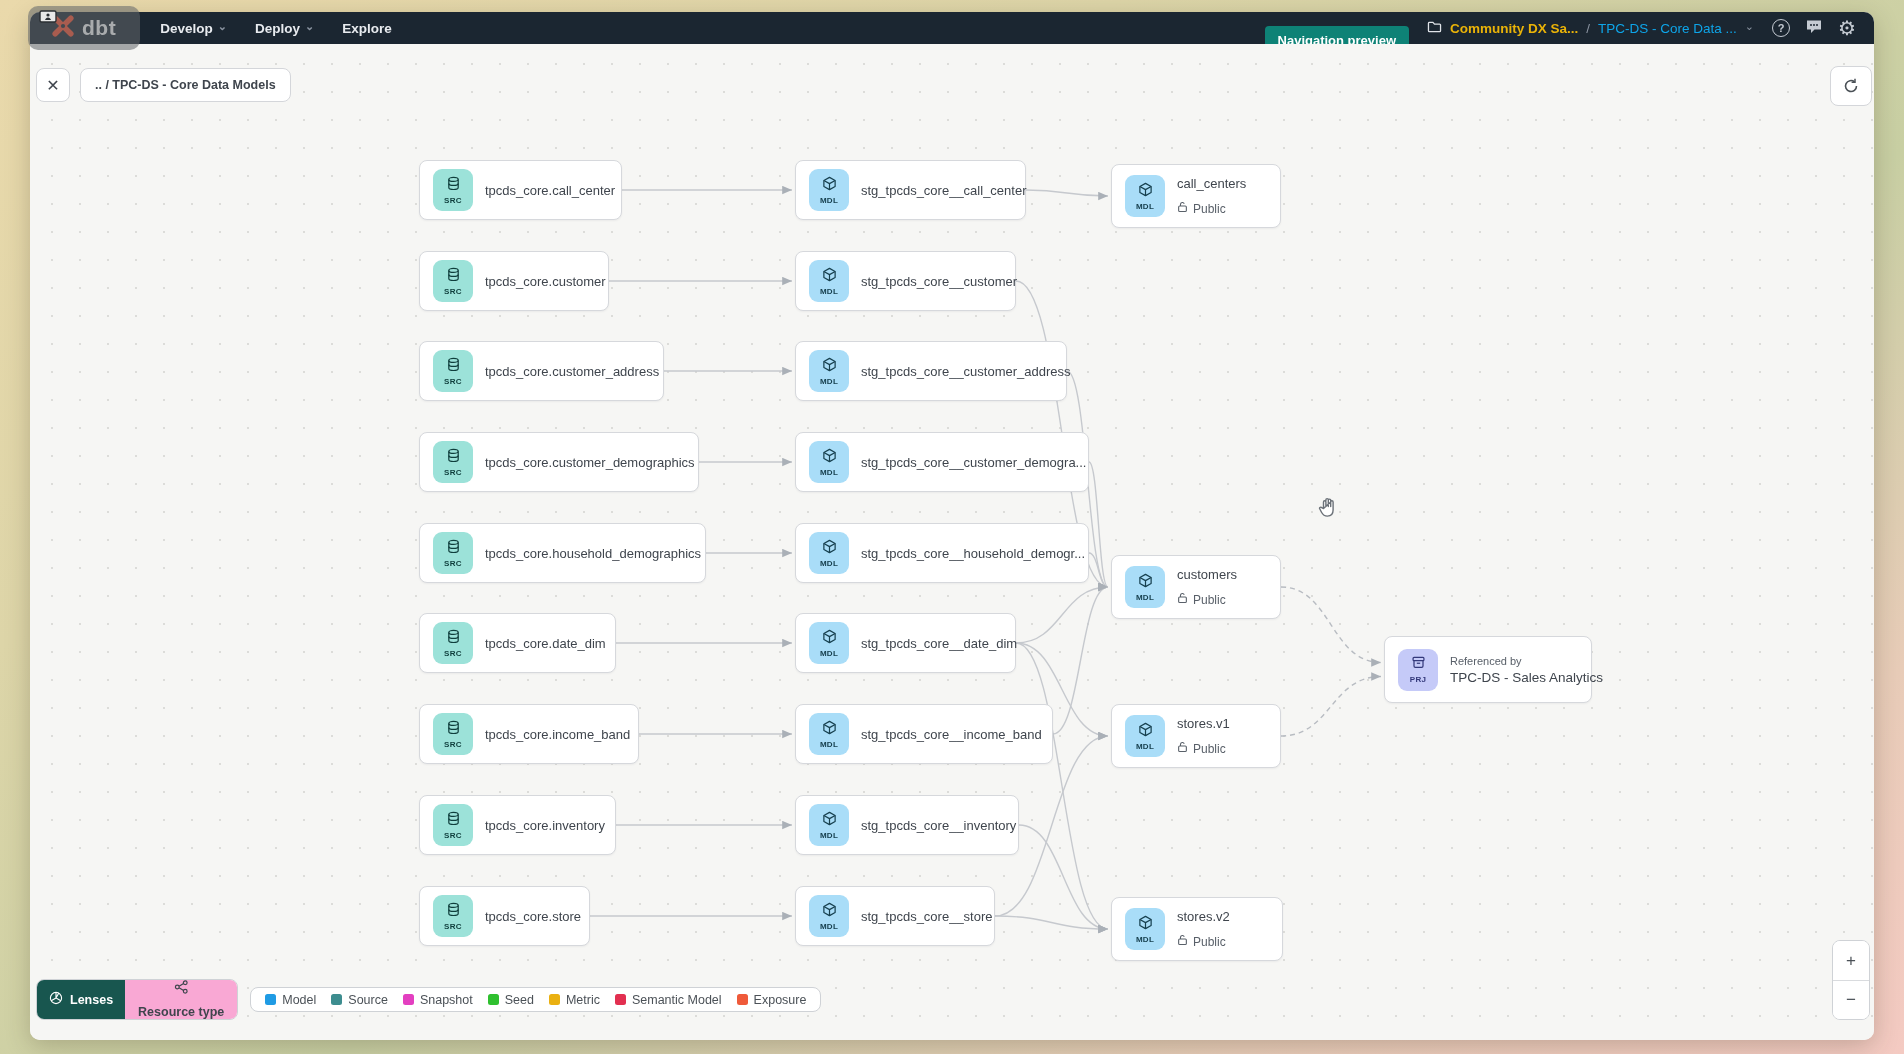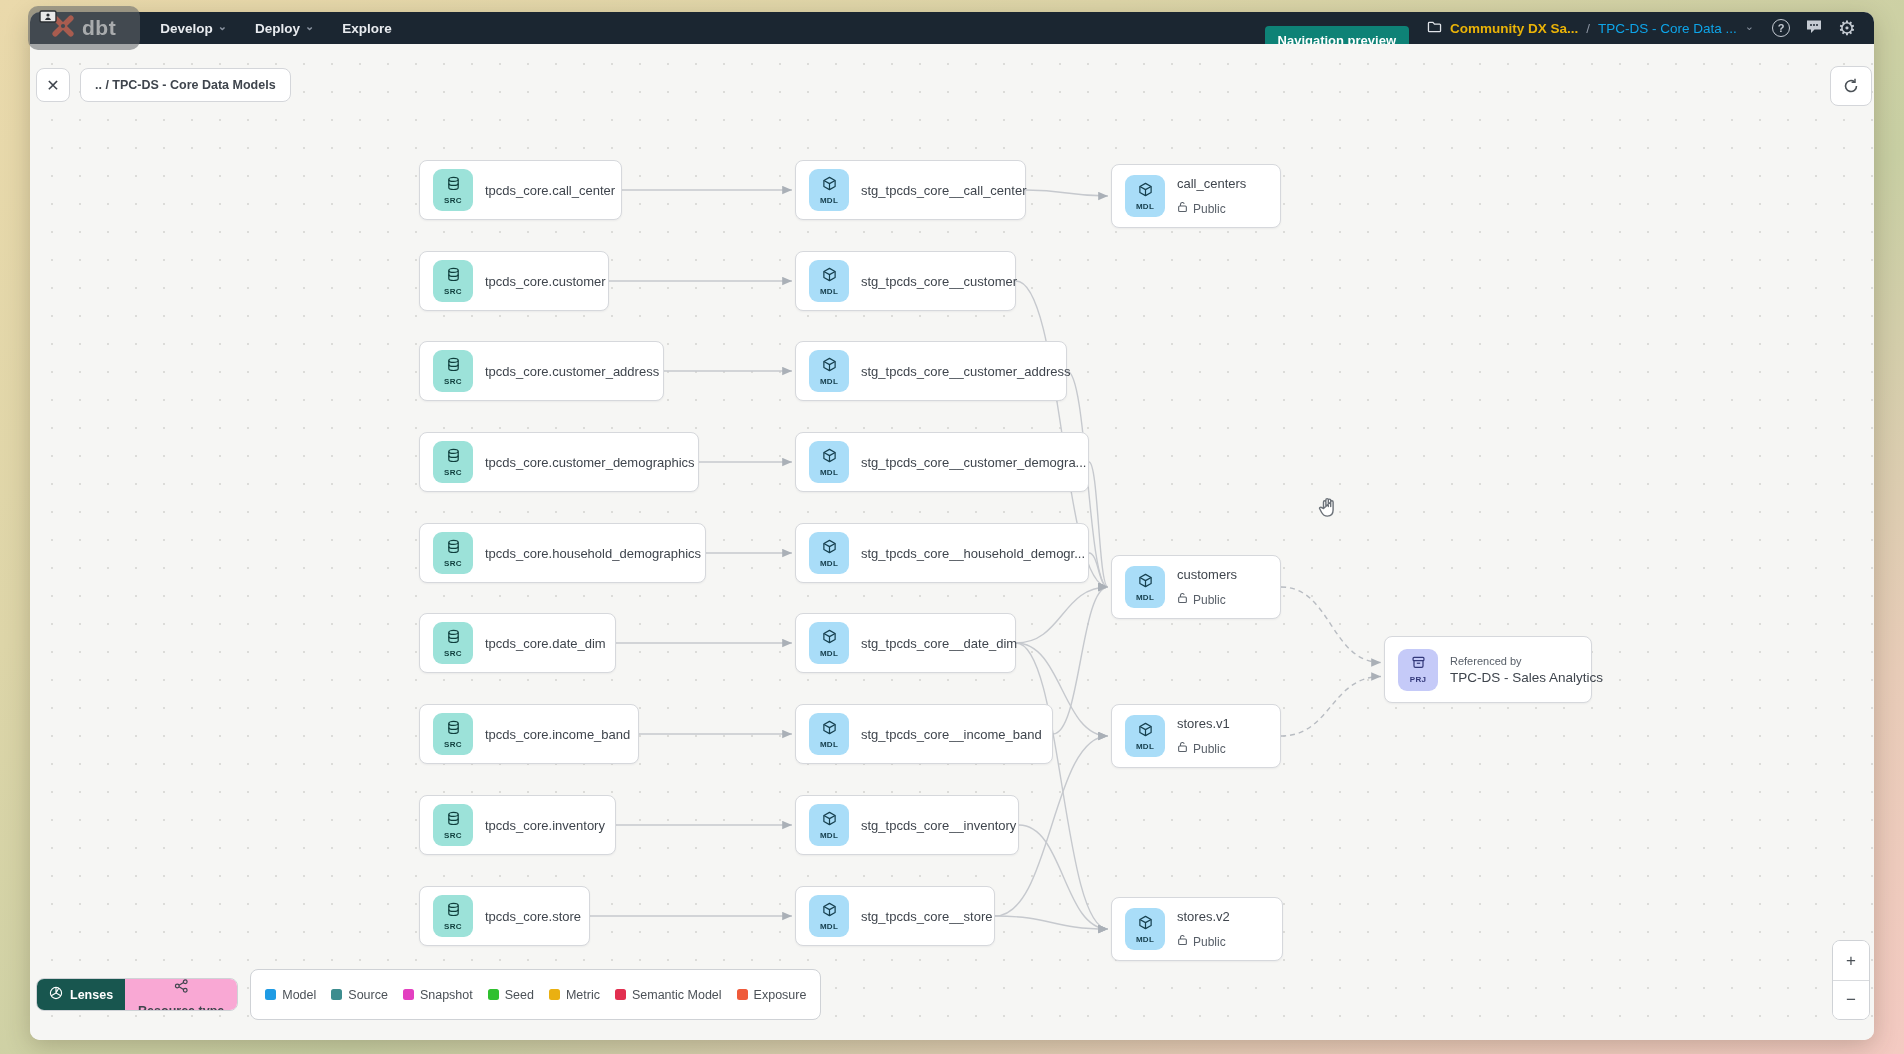--- a/index.html
+++ b/index.html
@@ -91,33 +91,33 @@
   .node-title { font-size:13px; color:#3f454d; font-weight:500; white-space:nowrap; }
   .node-col { display:flex; flex-direction:column; gap:3px; }
   .node-sub { display:flex; align-items:center; gap:5px; font-size:12px; color:#596069;margin-top:7px; }
   .node-pre { font-size:11px; color:#596069; }
   .node-big { font-size:13.5px; color:#3f454d; font-weight:500; white-space:nowrap; }
   .hand-cursor { position:absolute; left:1286px; top:452px; z-index:40; pointer-events:none; }
   
   .footer-left { position:absolute; left:6px; bottom:20px; display:flex; align-items:center; }
   .lens-group {
     display:flex; border:1px solid #cfd2d6; border-radius:8px; overflow:hidden;
-    background:#fff; height:33px;
+    background:#fff; height:41px;
   }
   .lenses-btn {
     background:#18564f; color:#fff; font-size:12.5px; font-weight:bold;
     display:flex; align-items:center; gap:7px; padding:0 12px; cursor:pointer; border:none;
   }
   .restype-btn {
     display:flex; align-items:center; gap:8px; padding:0 13px; font-size:12.5px;
     font-weight:bold; color:#3f454d; cursor:pointer; background:#f9a8d4; border:none;flex-direction:column;
   }
   .legend-pill {
     margin-left:12px; background:#fff; border:1px solid #cfd2d6; border-radius:8px;
-    height:51px; display:flex; align-items:center; gap:15px; padding:0 14px;
+    height:25px; display:flex; align-items:center; gap:15px; padding:0 14px;
   }
   .legend-item { display:flex; align-items:center; gap:6px; font-size:12.5px; color:#4b5157; }
   .legend-swatch { width:11px; height:11px; border-radius:2.5px; }
   .zoom-ctrl {
     position:absolute; right:4px; bottom:20px; width:38px; background:#fff;
     border:1px solid #cfd2d6; border-radius:8px; overflow:hidden; display:flex; flex-direction:column;
   }
   .zoom-btn {
     height:39px; display:flex; align-items:center; justify-content:center;
     font-size:17px; color:#4b5157; cursor:pointer; background:#fff; border:none;

